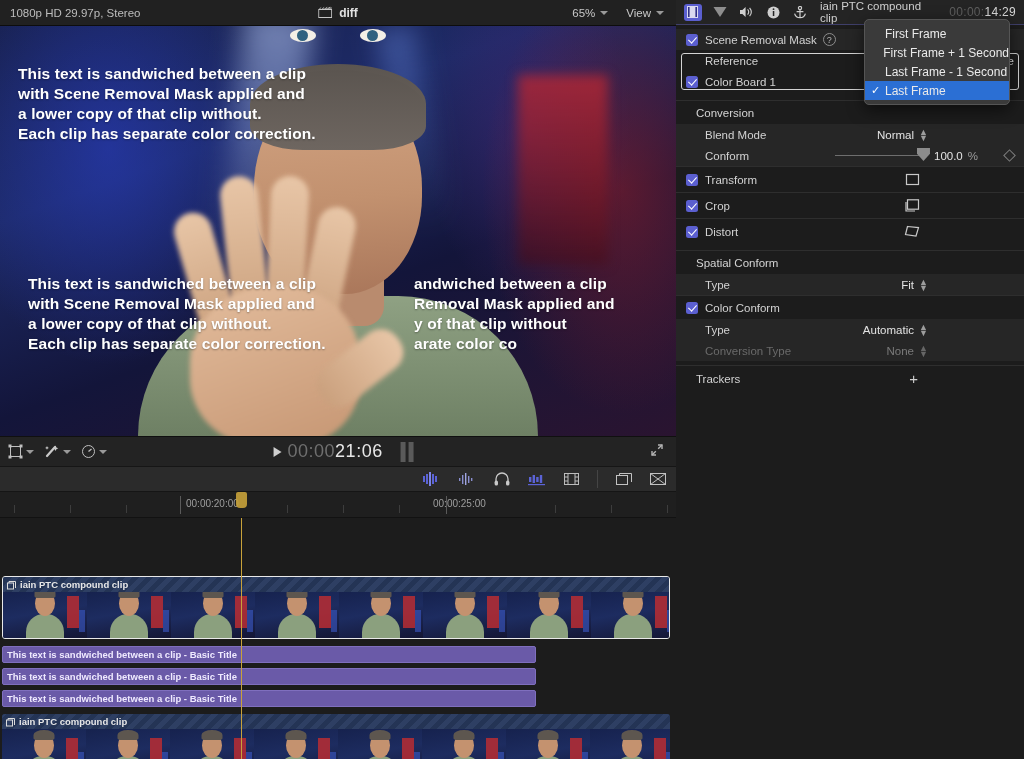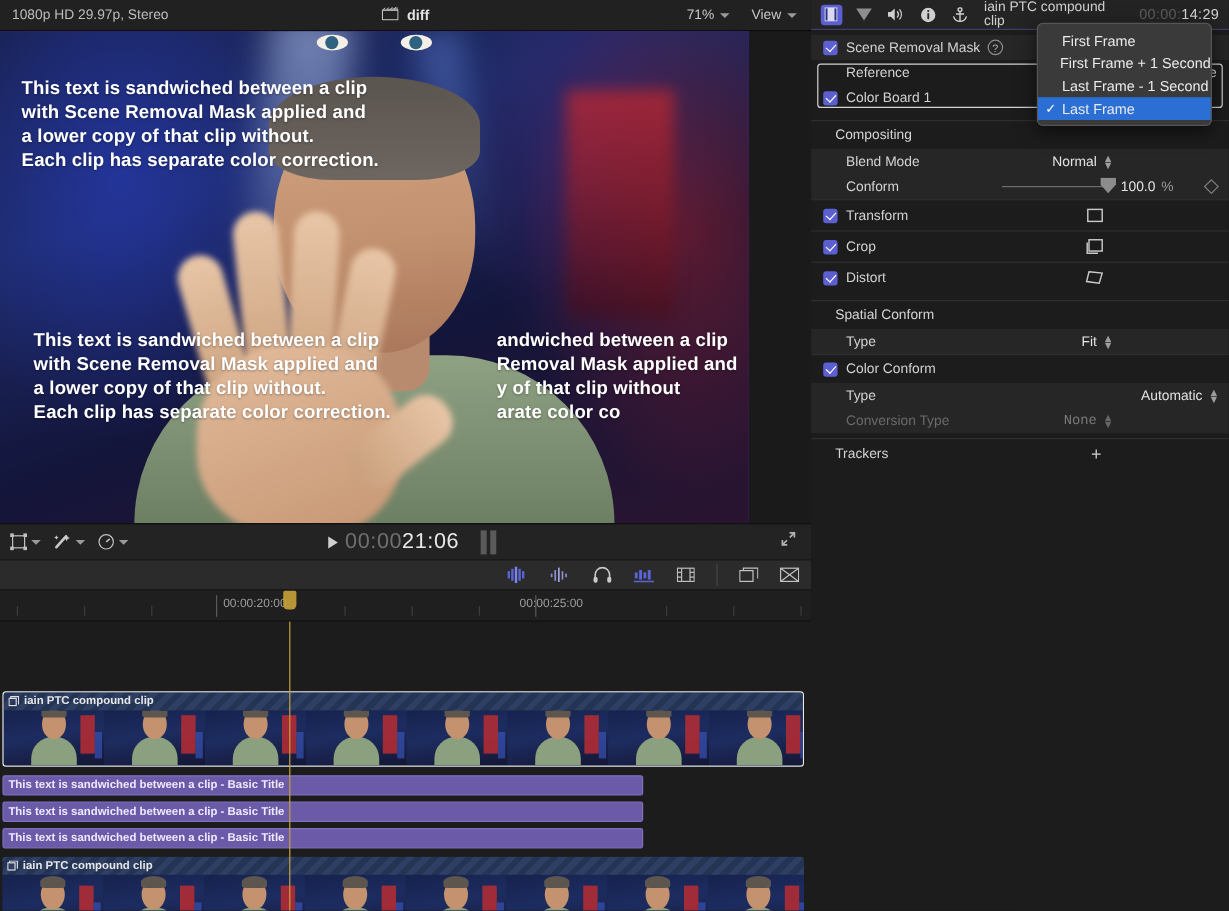--- a/index.html
+++ b/index.html
@@ -23,22 +23,22 @@
   }
   .vt-left { padding-left: 10px; color: #bdbdbd; font-size: 11.5px; }
   .vt-center { position: absolute; left: 50%; transform: translateX(-50%); display: flex; align-items: center; gap: 7px; }
   .vt-center .proj-name { color: #e2e2e2; font-weight: bold; font-size: 12px; }
   .vt-right { margin-left: auto; display: flex; align-items: center; gap: 18px; padding-right: 12px; }
   .vt-right .item { display: flex; align-items: center; gap: 5px; color: #c8c8c8; font-size: 11.5px; }
   .chev { width: 0; height: 0; border-left: 4px solid transparent; border-right: 4px solid transparent; border-top: 4px solid #9a9a9a; display:inline-block; }
 
   
   .viewer {
-    position: relative; width: 624px; height: 410px;
-    background: #4c1d95; overflow: hidden;
+    position: relative; width: 676px; height: 410px;
+    background: #ec4899; overflow: hidden;
   }
   .bg-scene {
     position: absolute; inset: 0;
     background:
       radial-gradient(ellipse 200px 320px at 92% 40%, rgba(150,30,40,0.55), rgba(0,0,0,0) 70%),
       radial-gradient(ellipse 150px 250px at 78% 25%, rgba(70,40,120,0.55), rgba(0,0,0,0) 70%),
       radial-gradient(ellipse 220px 300px at 16% 30%, rgba(40,60,190,0.6), rgba(0,0,0,0) 72%),
       linear-gradient(160deg, #18214e 0%, #1d2a66 30%, #13153a 60%, #2a1430 100%);
   }
   .bg-beam {
@@ -190,21 +190,21 @@
   }
   .cb::after {
     content: ''; position: absolute; left: 3.5px; top: 1px; width: 4px; height: 7px;
     border: solid #fff; border-width: 0 1.7px 1.7px 0; transform: rotate(42deg);
   }
   .row .lbl { color: #d2d2d2; }
   .row .lbl.indent { padding-left: 19px; }
   .row .lbl.dimmed { color: #6a6a6a; }
   .row .right { margin-left: auto; display: flex; align-items: center; gap: 5px; }
   .val { color: #e3e3e3; font-size: 11.5px; }
-  .val.dimmed { color: #7a7a7a; font-family: Liberation Mono, monospace; }
+  .val.dimmed { color: #7a7a7a; }
   .stepper { display: inline-block; width: 7px; color: #9d9d9d; font-size: 9px; line-height: 6px; text-align:center; }
   .helpq {
     width: 13px; height: 13px; border-radius: 50%; border: 1px solid #8d8d8d;
     color: #b5b5b5; font-size: 9px; display:flex; align-items:center; justify-content:center;
     margin-left: 6px;
   }
   .group-box {
     position: absolute; border: 1px solid #d4d4d4; border-radius: 3px;
     pointer-events: none;
   }
@@ -251,21 +251,21 @@
           <svg width="14" height="12" viewBox="0 0 14 12">
               <rect x="0.5" y="3.5" width="13" height="8" fill="none" stroke="#c6c6c6"></rect>
               <path d="M0 3.5 L13.5 1 L13.5 3.5 Z" fill="#c6c6c6" opacity=".6"></path>
               <path d="M1 3 L3 1.6 M4 2.8 L6 1.4 M7 2.6 L9 1.2 M10 2.4 L12 1" stroke="#c6c6c6" stroke-width="0.8"></path>
             </svg>
         </span>
         <span class="proj-name">diff</span>
       </div>
       <div class="vt-right">
         <div class="item">
-          <span>71%</span>
+          <span>65%</span>
           <span class="chev"></span>
         </div>
         <div class="item">
           <span>View</span>
           <span class="chev"></span>
         </div>
       </div>
     </div>
 
     <div class="viewer">
@@ -657,21 +657,21 @@
 
       <div class="row">
         <span class="cb"></span>
         <span class="lbl">Color Board 1</span>
         <span class="right" style="margin-right:95px">
           <span class="colorboard-tri"></span>
         </span>
       </div>
 
       <div class="row hdr sep-top" style="margin-top:8px">
-        <span>Compositing</span>
+        <span>Conversion</span>
       </div>
       <div class="row shaded">
         <span class="lbl indent">Blend Mode</span>
         <span class="right" style="margin-right:88px">
           <span class="val">Normal</span>
           <span class="stepper">▲<br>▼</span>
         </span>
       </div>
       <div class="row shaded">
         <span class="lbl indent">Conform</span>
@@ -724,21 +724,21 @@
           <span class="stepper">▲<br>▼</span>
         </span>
       </div>
 
       <div class="row sep-top" style="height:24px">
         <span class="cb"></span>
         <span class="lbl">Color Conform</span>
       </div>
       <div class="row shaded">
         <span class="lbl indent">Type</span>
-        <span class="right" style="">
+        <span class="right" style="margin-right:88px">
           <span class="val">Automatic</span>
           <span class="stepper">▲<br>▼</span>
         </span>
       </div>
       <div class="row shaded">
         <span class="lbl indent dimmed">Conversion Type</span>
         <span class="right" style="margin-right:88px">
           <span class="val dimmed">None</span>
           <span class="stepper" style="color:#666">▲<br>▼</span>
         </span>

